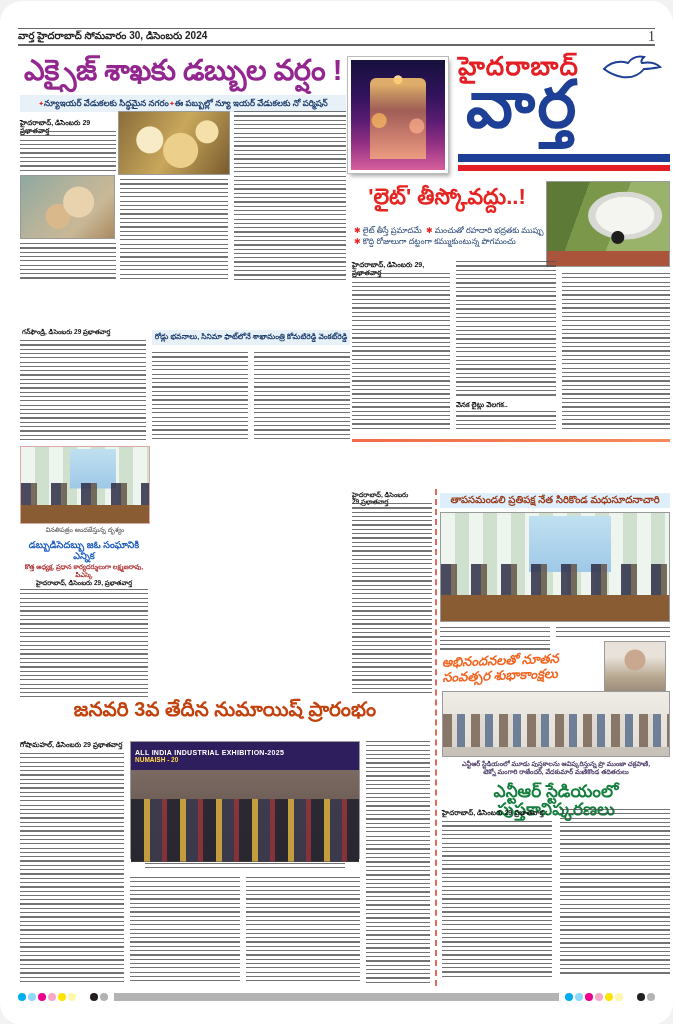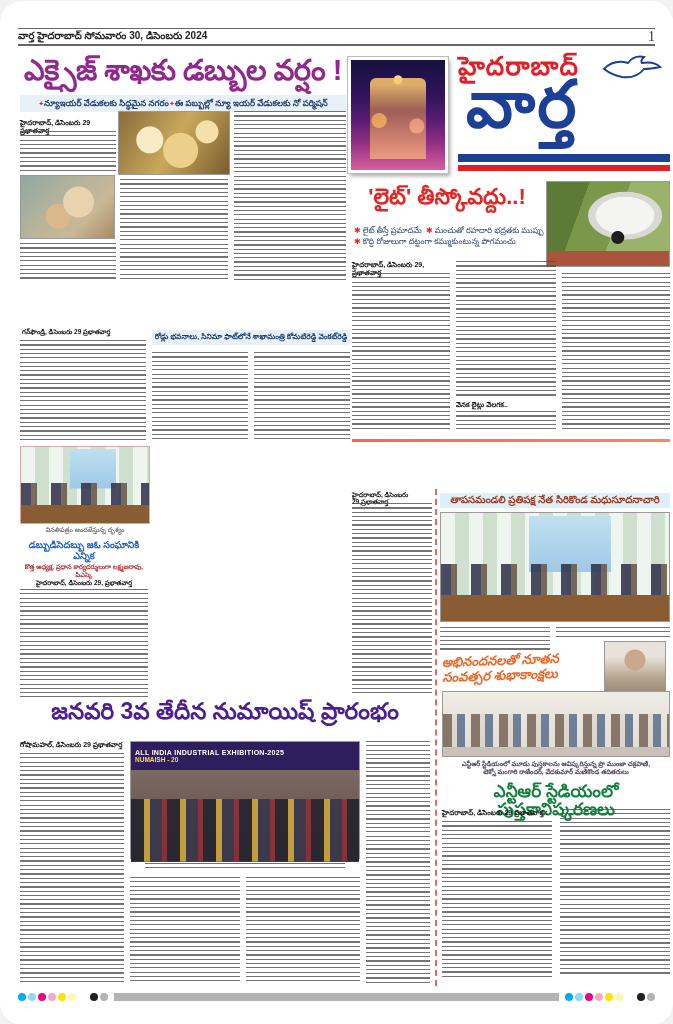--- a/index.html
+++ b/index.html
@@ -16,21 +16,21 @@
   .dateline{font-size:7px;font-weight:700;color:#111;line-height:1.15;}
   .photo{border:1px solid #9a9a9a;}
   .caption{font-size:6.5px;color:#444;text-align:center;line-height:1.25;}
   .substrip{display:flex;align-items:center;justify-content:center;background:#e9f1f8;
             font-weight:700;color:#1c3e6e;}
   
   .h-excise{font-size:29px;font-weight:700;color:#93278f;text-align:center;line-height:1.05;letter-spacing:-.5px;}
   .h-reddy{font-size:27px;font-weight:700;color:#1f5fc4;text-align:center;line-height:1.05;}
   .h-light{font-size:22px;font-weight:700;color:#e52521;text-align:center;line-height:1.05;}
   .h-bc{font-size:23px;font-weight:700;color:#ec008c;text-align:center;line-height:1.05;}
-  .h-numaish{font-size:23px;font-weight:700;color:#4c1d95;text-align:center;line-height:1.05;}
+  .h-numaish{font-size:20px;font-weight:700;color:#c2410c;text-align:center;line-height:1.05;}
   .h-ntr{font-size:17px;font-weight:700;color:#15803d;text-align:center;line-height:1.05;}
   .h-small-blue{font-size:10.5px;font-weight:700;color:#1f5fc4;text-align:center;line-height:1.2;}
   .h-sub-red{font-size:7px;font-weight:700;color:#b03030;text-align:center;line-height:1.2;}
   
   .m-city{font-size:26px;font-weight:700;color:#e31e24;letter-spacing:1px;}
   .m-title{font-size:66px;font-weight:700;color:#1e3f96;line-height:.95;letter-spacing:2px;}
   .bar-blue{background:#1e3f96;}
   .bar-red{background:#e31e24;}
   
   .ph-charminar{border:3px solid #fff;box-shadow:0 0 0 1px #bbb,2px 3px 4px rgba(0,0,0,.35);

